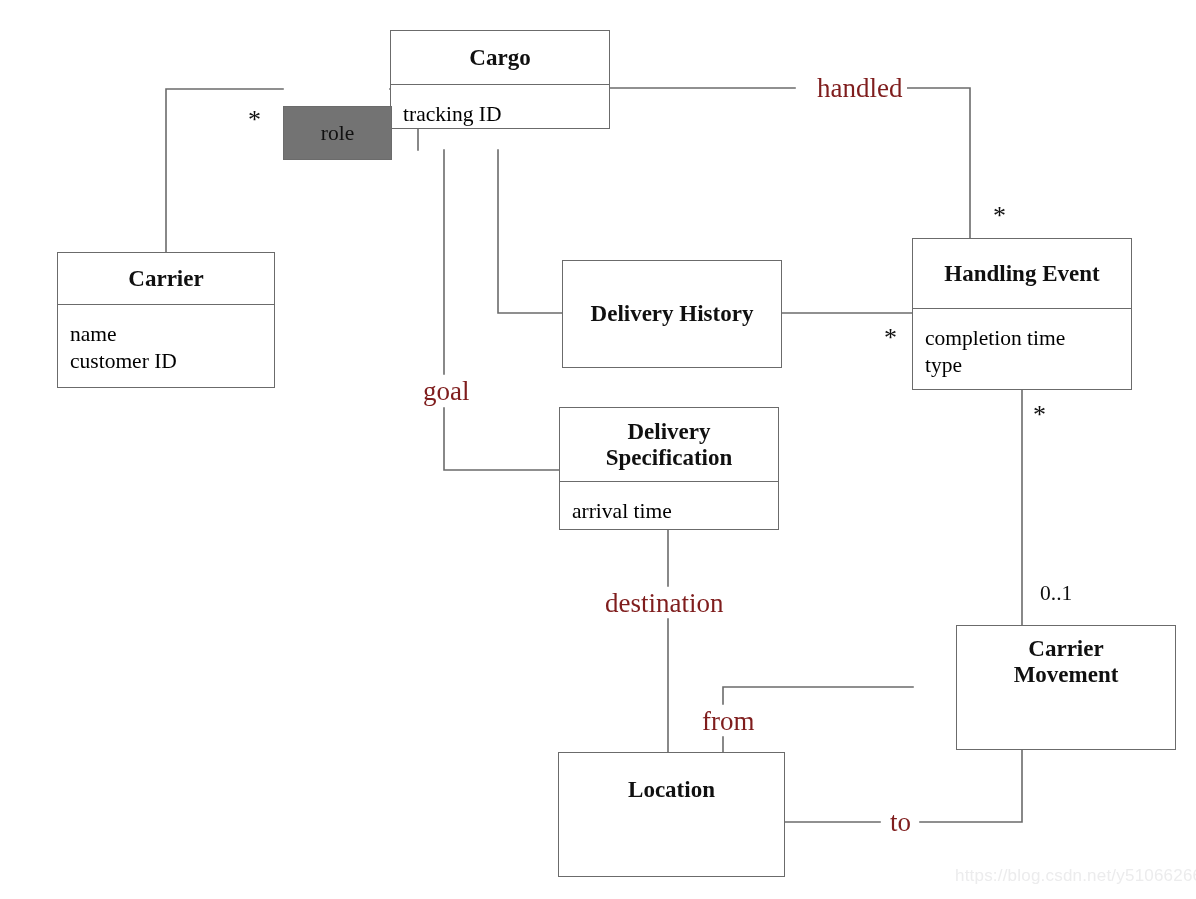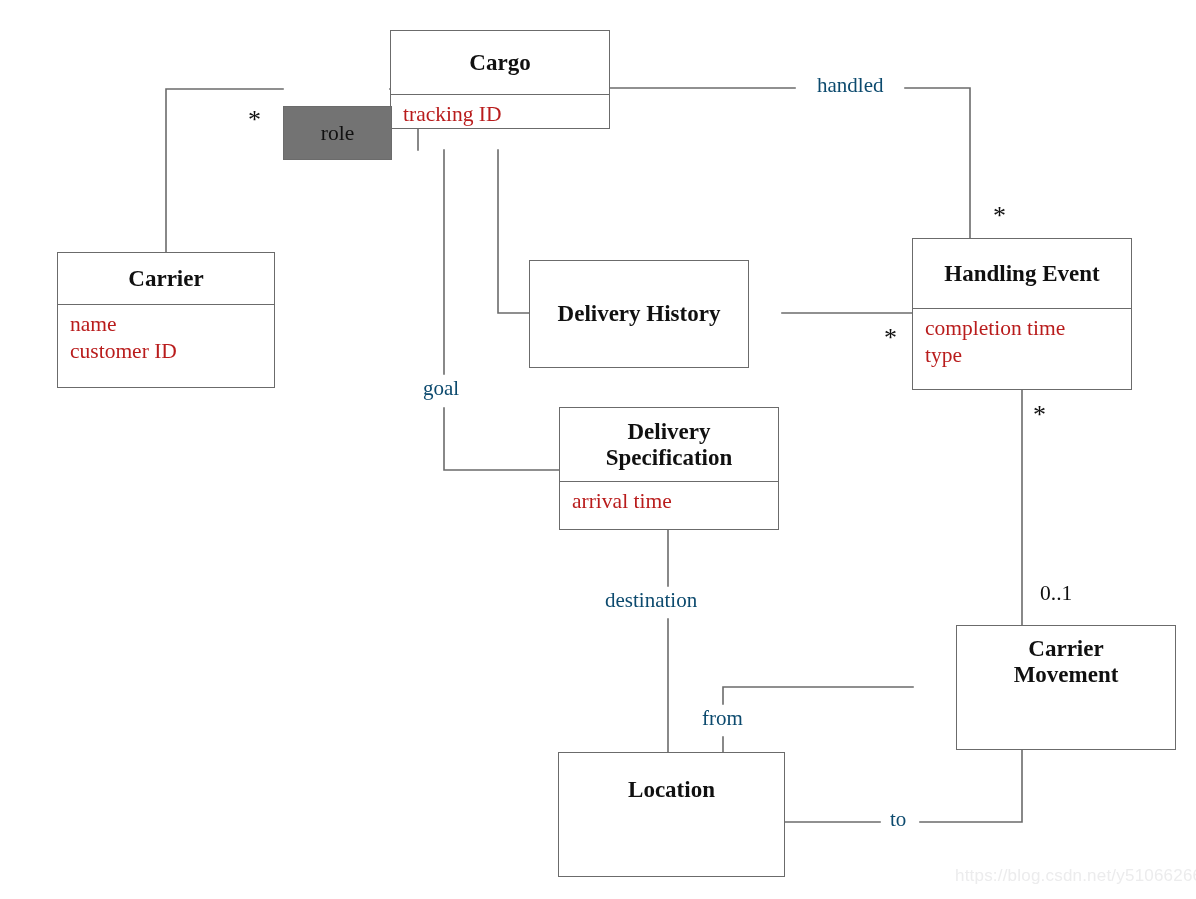--- a/index.html
+++ b/index.html
@@ -40,22 +40,22 @@
     font-weight: bold;
     font-size: 23px;
     color: #101010;
     line-height: 1.12;
     padding: 0 6px;
     box-sizing: border-box;
   }
   .uml-attrs {
     border-top: 1.6px solid #6b6b6b;
     font-size: 21.5px;
-    color: #b91c1c;
-    padding: 6px 0 0 12px;
+    color: #000000;
+    padding: 16px 0 0 12px;
     line-height: 1.24;
     box-sizing: border-box;
     flex: 1 1 auto;
   }
   .uml-attrs .attr-line {
     display: block;
     white-space: nowrap;
   }
   .assoc-class {
     position: absolute;
@@ -65,22 +65,22 @@
     display: flex;
     align-items: center;
     justify-content: center;
     font-size: 21.5px;
     color: #101010;
     margin-top: 44px;
   }
   .edge-label {
     position: absolute;
     background: #ffffff;
-    font-size: 21px;
-    color: #0c4a6e;
+    font-size: 27px;
+    color: #7f1d1d;
     white-space: nowrap;
     padding: 0 5px;
     line-height: 1.05;
   }
   .mult-label {
     position: absolute;
     background: transparent;
     font-size: 21.5px;
     color: #101010;
     white-space: nowrap;
@@ -143,21 +143,21 @@
   </div>
 
   <div class="uml-class" style="left:57px; top:252px; width:218px; height:136px;">
     <div class="uml-header" style="height:51px;">Carrier</div>
     <div class="uml-attrs">
       <span class="attr-line">name</span>
       <span class="attr-line">customer ID</span>
     </div>
   </div>
 
-  <div class="uml-class" style="left:529px; top:260px; width:220px; height:108px;">
+  <div class="uml-class" style="left:562px; top:260px; width:220px; height:108px;">
     <div class="uml-header" style="height:108px;">Delivery History</div>
   </div>
 
   <div class="uml-class" style="left:912px; top:238px; width:220px; height:152px;">
     <div class="uml-header" style="height:69px;">Handling Event</div>
     <div class="uml-attrs">
       <span class="attr-line">completion time</span>
       <span class="attr-line">type</span>
     </div>
   </div>

